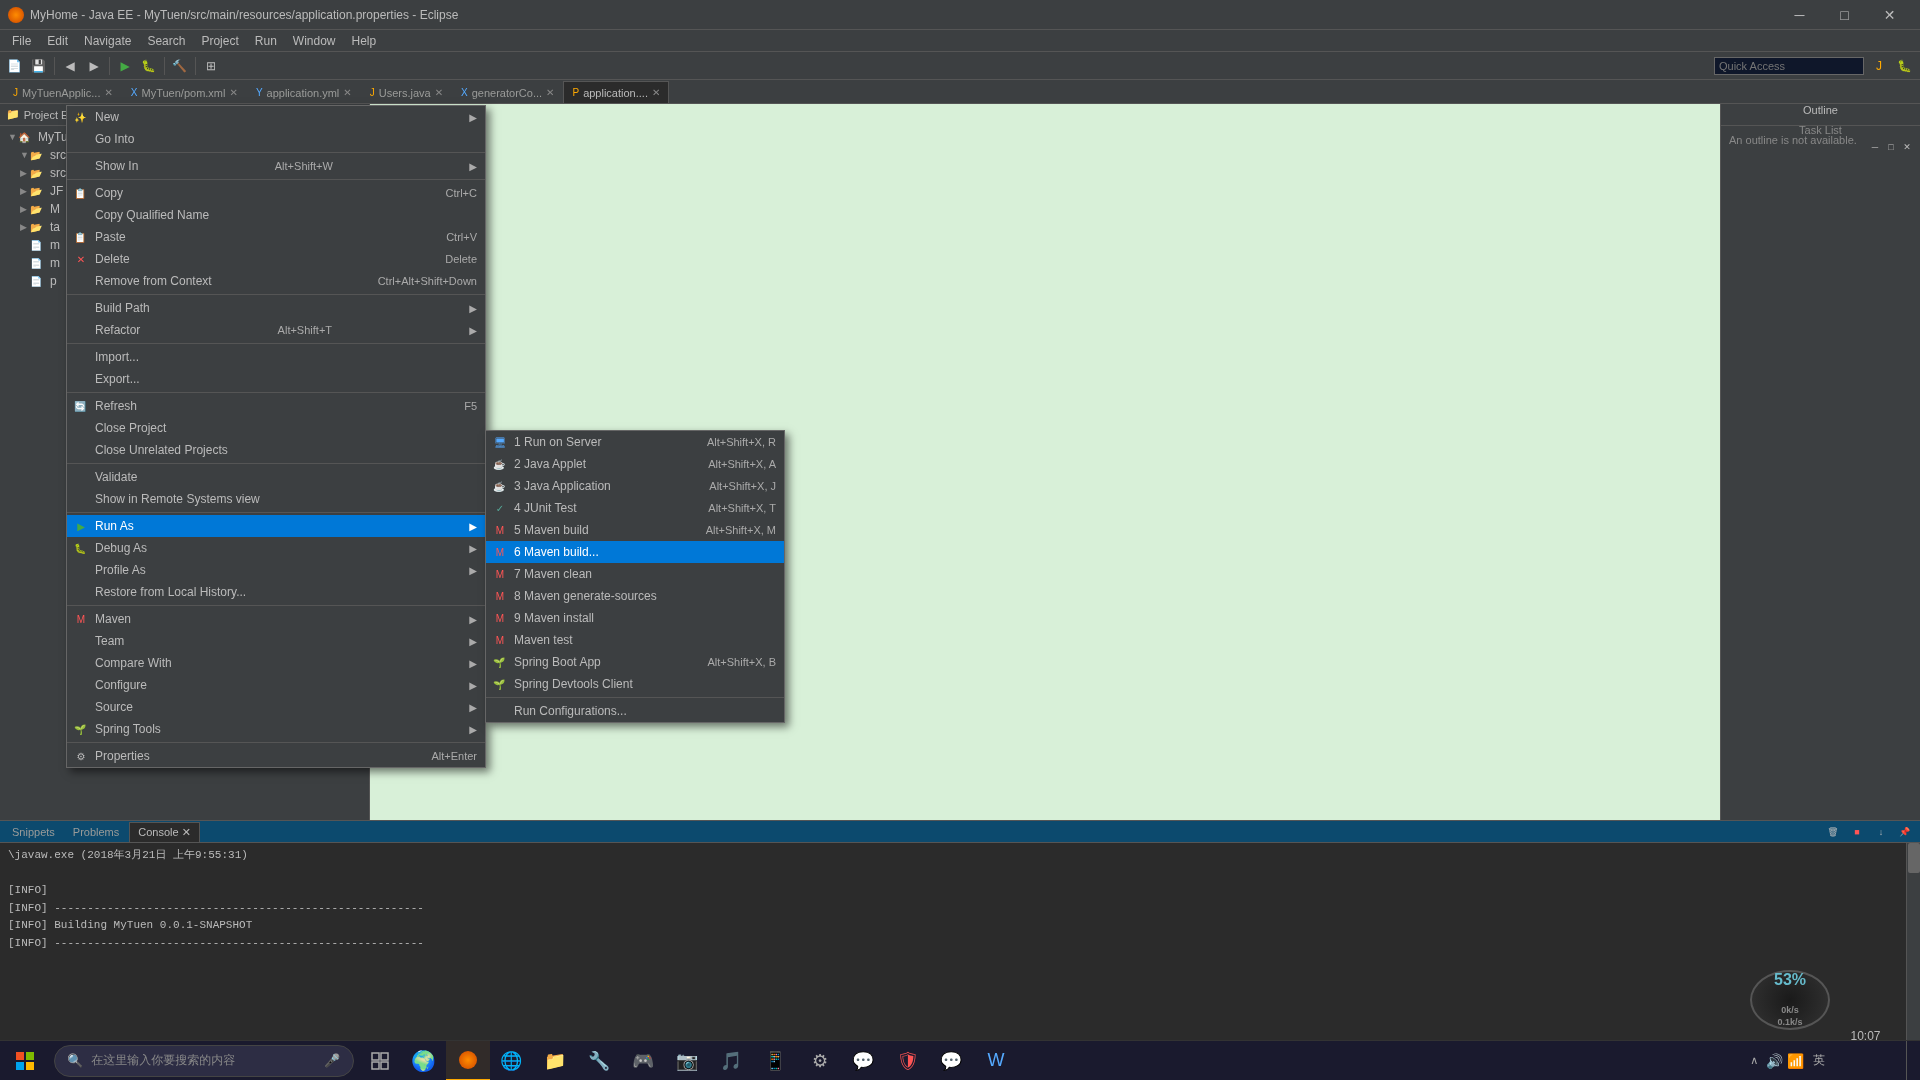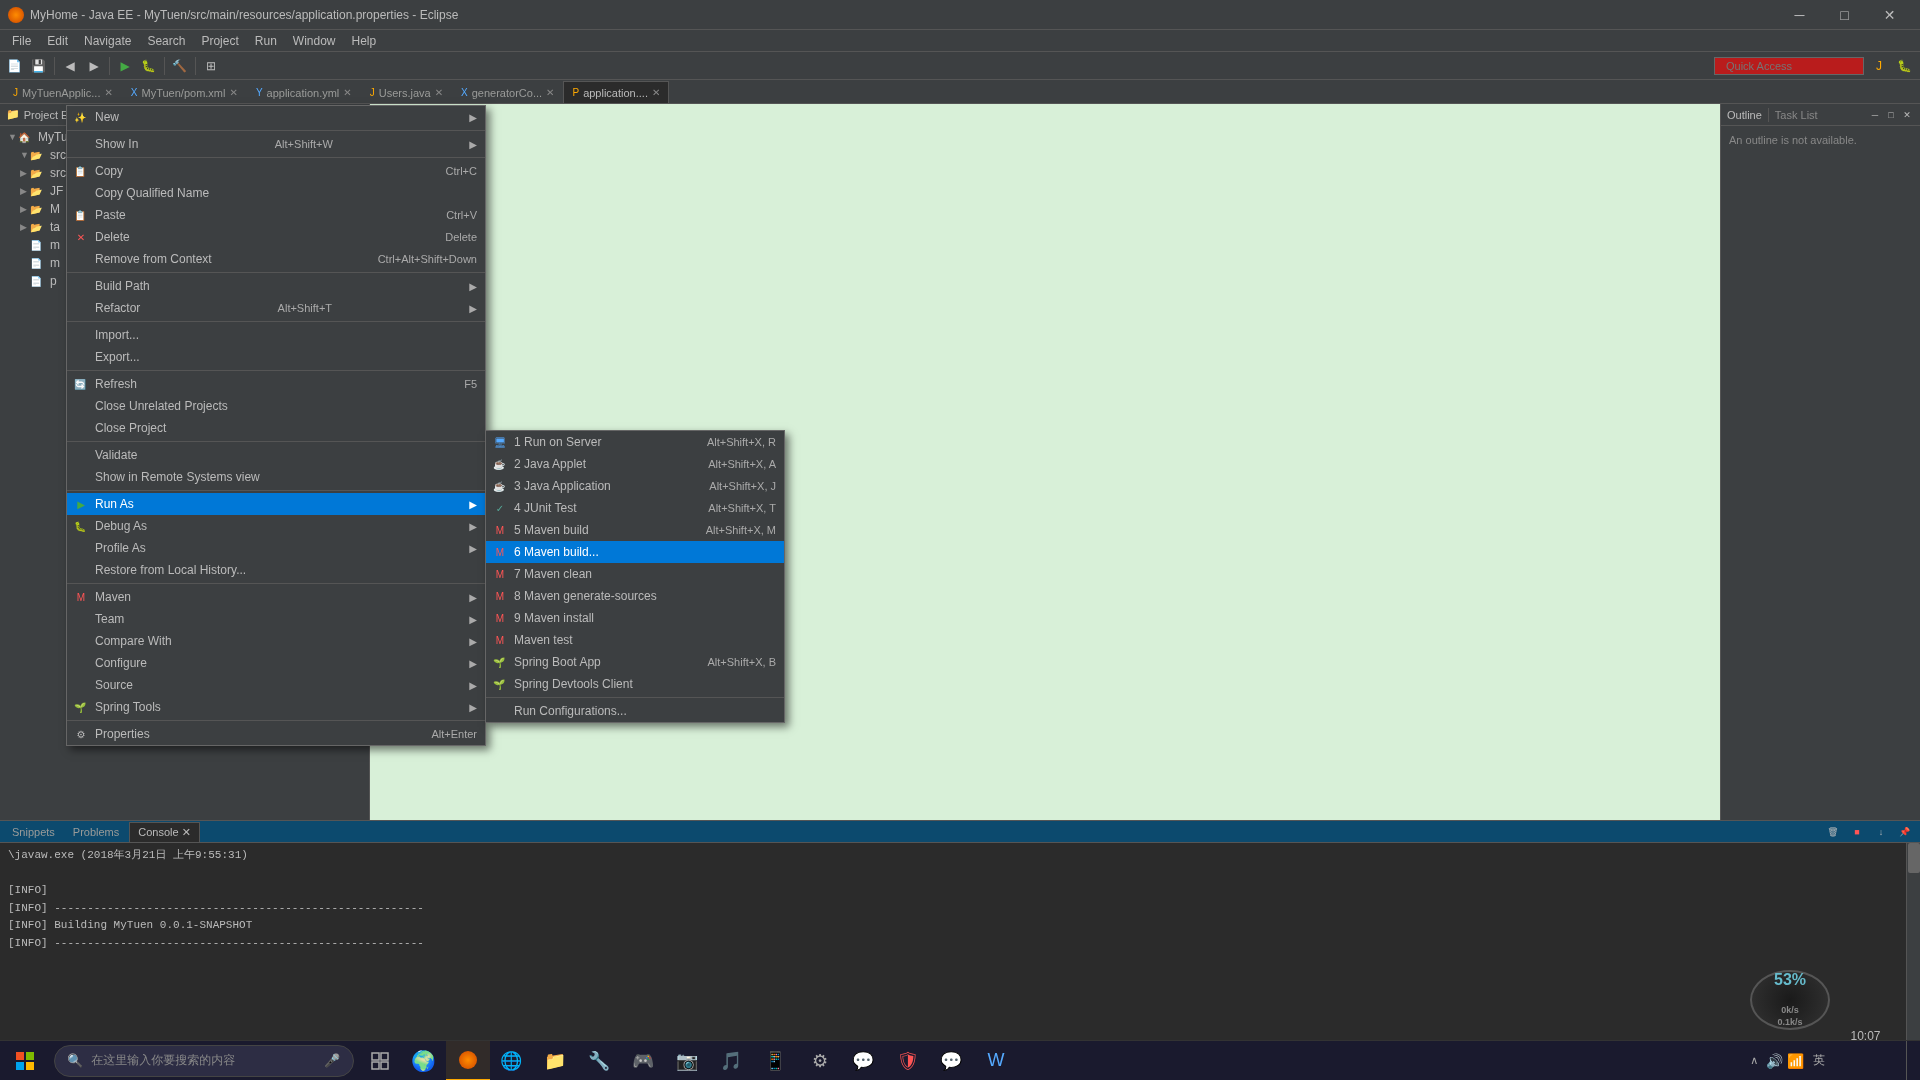--- a/index.html
+++ b/index.html
@@ -68,24 +68,24 @@
     .toolbar-separator { width: 1px; height: 18px; background: #555; margin: 0 2px; }
     .quick-access {
       margin-left: auto;
       display: flex;
       align-items: center;
       gap: 4px;
     }
     .quick-access-input {
       width: 150px;
       height: 18px;
-      background: #b91c1c;
+      background: #0f172a;
       border: 1px solid #666;
       color: #bbbbbb;
-      padding: 0 11px;
+      padding: 0 4px;
       font-size: 11px;
       margin-left: 12px;
     }
 
     
     #tab-bar {
       height: 24px;
       background: #3c3f41;
       display: flex;
       align-items: flex-end;
@@ -175,20 +175,21 @@
     }
     #right-panel-header {
       height: 22px;
       display: flex;
       align-items: center;
       padding: 0 6px;
       color: #bbbbbb;
       font-size: 11px;
       border-bottom: 1px solid #555;
       gap: 4px;
+      flex-direction: column;
     }
     #outline-content {
       padding: 8px;
       color: #888;
       font-size: 11px;
     }
 
     
     #bottom-panel {
       height: 220px;
@@ -559,20 +560,24 @@
   </div>
 </div>
 
 <div id="context-menu">
 
   <div class="ctx-item">
     <span class="ctx-icon">✨</span>
     <span>New</span>
     <span class="ctx-arrow">▶</span>
   </div>
+  <div class="ctx-item">
+    <span class="ctx-icon"></span>
+    <span>Go Into</span>
+  </div>
   <div class="ctx-separator"></div>
   <div class="ctx-item">
     <span class="ctx-icon"></span>
     <span>Show In</span>
     <span class="ctx-shortcut">Alt+Shift+W</span>
     <span class="ctx-arrow">▶</span>
   </div>
   <div class="ctx-separator"></div>
   <div class="ctx-item">
     <span class="ctx-icon">📋</span>
@@ -620,25 +625,25 @@
     <span>Export...</span>
   </div>
   <div class="ctx-separator"></div>
   <div class="ctx-item">
     <span class="ctx-icon">🔄</span>
     <span>Refresh</span>
     <span class="ctx-shortcut">F5</span>
   </div>
   <div class="ctx-item">
     <span class="ctx-icon"></span>
+    <span>Close Project</span>
+  </div>
+  <div class="ctx-item">
+    <span class="ctx-icon"></span>
     <span>Close Unrelated Projects</span>
-  </div>
-  <div class="ctx-item">
-    <span class="ctx-icon"></span>
-    <span>Close Project</span>
   </div>
   <div class="ctx-separator"></div>
   <div class="ctx-item">
     <span class="ctx-icon"></span>
     <span>Validate</span>
   </div>
   <div class="ctx-item">
     <span class="ctx-icon"></span>
     <span>Show in Remote Systems view</span>
   </div>

